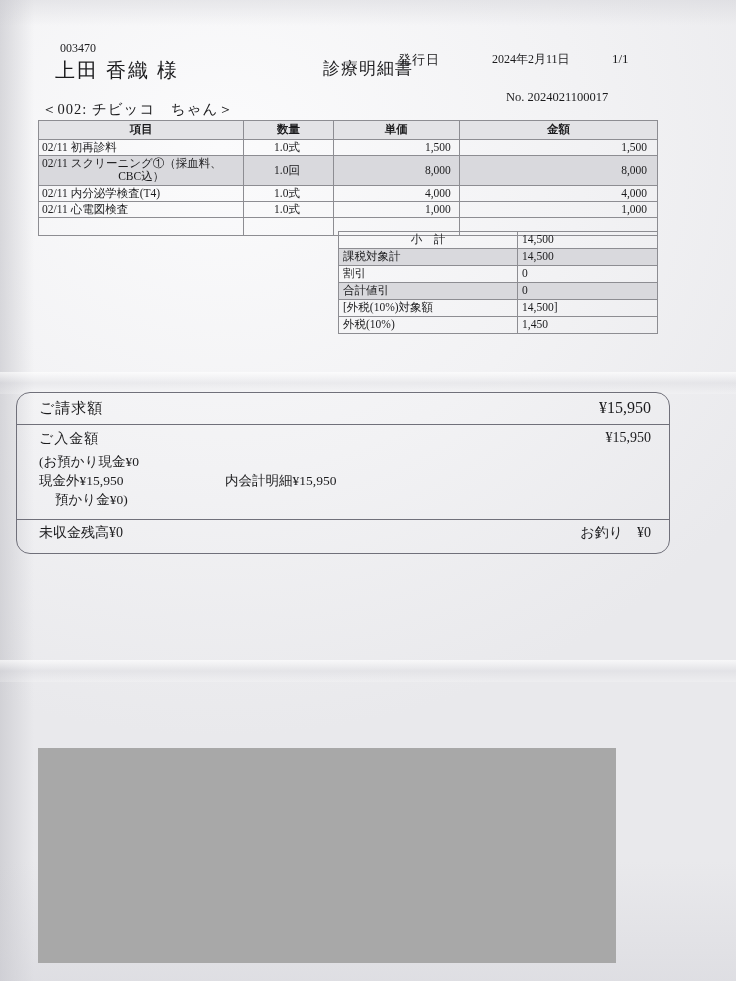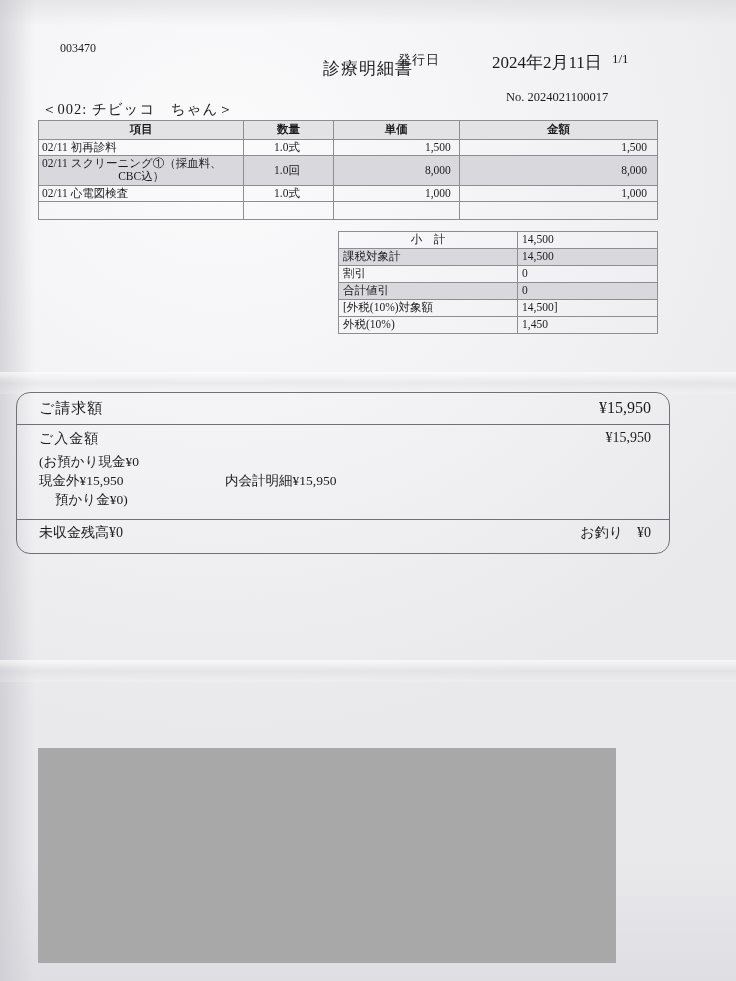--- a/index.html
+++ b/index.html
@@ -72,21 +72,21 @@
   }
   .issue-label {
     position: absolute;
     left: 398px; top: 51px;
     font-size: 13px;
     letter-spacing: 1px;
   }
   .issue-date {
     position: absolute;
     left: 492px; top: 51px;
-    font-size: 17px;
+    font-size: 12px;
   }
   .page-num {
     position: absolute;
     left: 612px; top: 51px;
     font-size: 13px;
   }
   .doc-no {
     position: absolute;
     left: 506px; top: 90px;
     font-size: 12.5px;
@@ -196,20 +196,21 @@
 <div class="shade-left"></div>
 <div class="shade-top"></div>
 <div class="shade-bottom"></div>
 <div class="crease" style="top:372px;"></div>
 <div class="crease" style="top:660px;"></div>
 
 <div class="doc">
 
   <div class="title">診療明細書</div>
   <div class="patient-no">003470</div>
+  <div class="patient-name">上田 香織 様</div>
   <div class="issue-label">発行日</div>
   <div class="issue-date">2024年2月11日</div>
   <div class="page-num">1/1</div>
   <div class="doc-no">No. 2024021100017</div>
   <div class="pet-name">＜002: チビッコ　ちゃん＞</div>
 
   <table class="items">
     <thead>
       <tr>
         <td class="col-item">項目</td>
@@ -230,20 +231,29 @@
       </tr>
       <tr class="row-shaded">
         <td class="item-two-line">
           <span>02/11</span>
           <span>スクリーニング①（採血料、</span>
           <span class="item-sub">CBC込）</span>
         </td>
         <td class="qty">1.0回</td>
         <td class="price">8,000</td>
         <td class="amt">8,000</td>
+      </tr>
+      <tr>
+        <td>
+          <span>02/11</span>
+          <span>内分泌学検査(T4)</span>
+        </td>
+        <td class="qty">1.0式</td>
+        <td class="price">4,000</td>
+        <td class="amt">4,000</td>
       </tr>
       <tr>
         <td>
           <span>02/11</span>
           <span>心電図検査</span>
         </td>
         <td class="qty">1.0式</td>
         <td class="price">1,000</td>
         <td class="amt">1,000</td>
       </tr>

